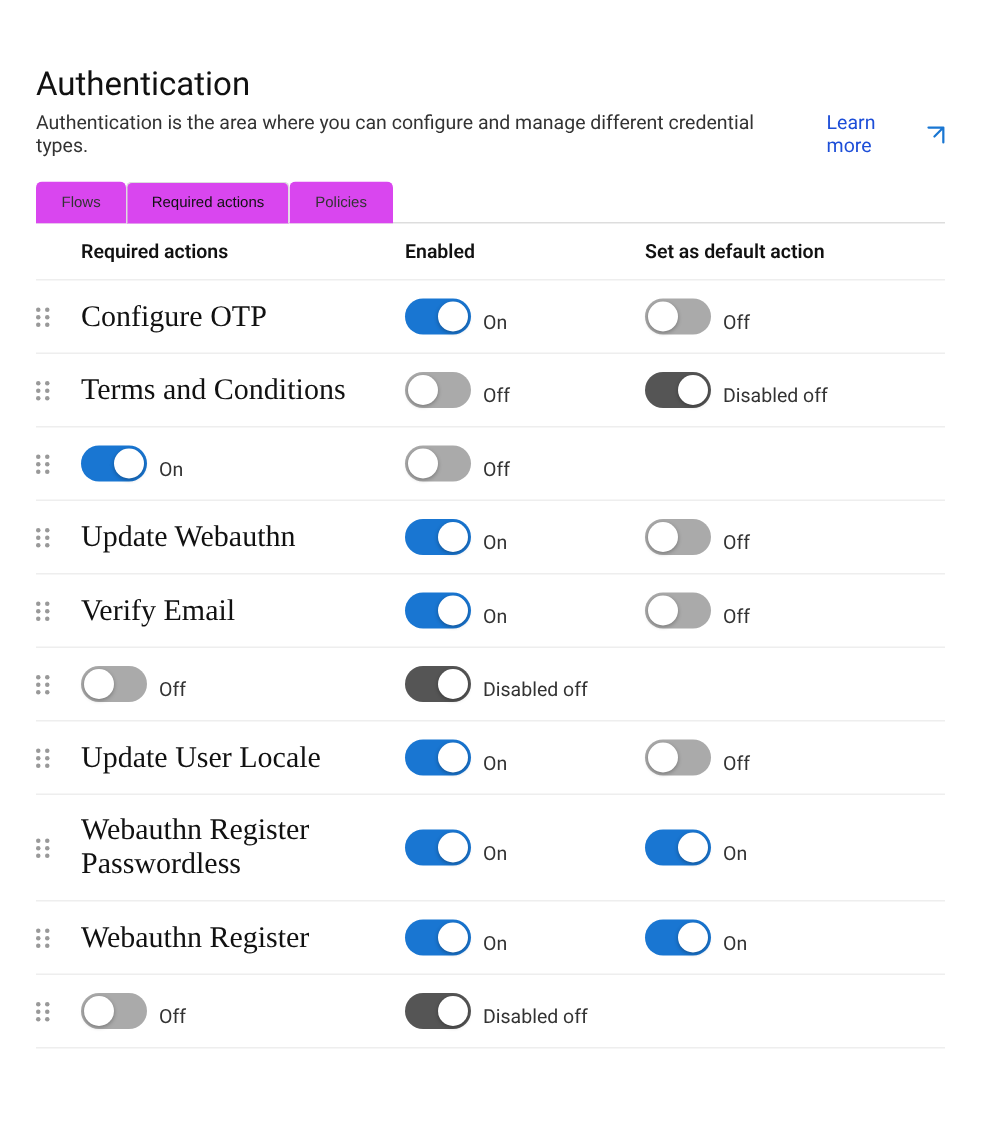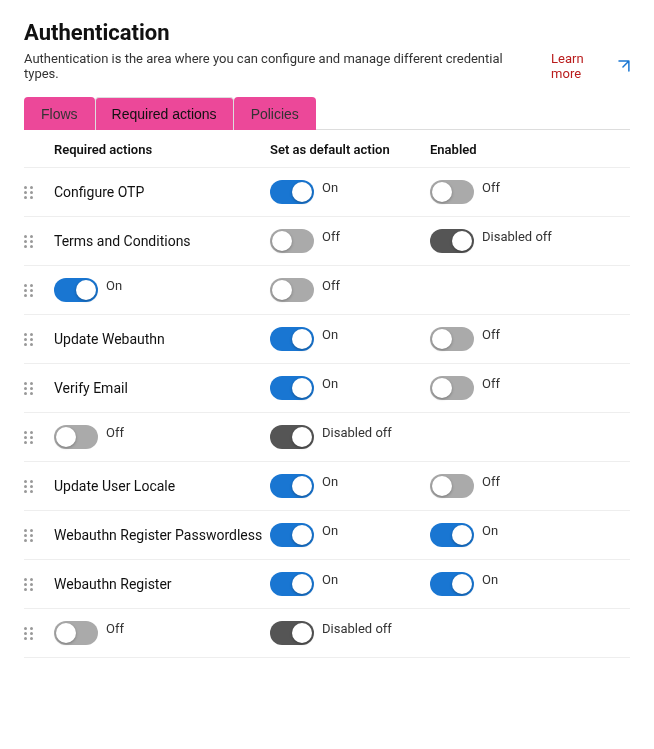--- a/index.html
+++ b/index.html
@@ -10,58 +10,59 @@
       font-size: 14px;
       width: 654px;
       min-height: 749px;
       overflow-x: hidden;
     }
     .page {
       padding: 20px 24px;
     }
     .page-title {
       font-size: 22px;
-      font-weight: 700;
+      font-weight: 400;
       margin-bottom: 6px;
+      margin-top: 24px;
     }
     .page-desc {
       font-size: 13px;
       color: #333;
       display: flex;
       align-items: center;
       gap: 16px;
       margin-bottom: 16px;
     }
     .learn-more-link {
-      color: #b91c1c;
+      color: #1d4ed8;
       text-decoration: none;
       font-size: 13px;
       display: flex;
       align-items: center;
       gap: 2px;
       cursor: pointer;
     }
     .learn-more-link svg {
       width: 12px;
       height: 12px;
     }
     
     .tabs {
       display: flex;
       border-bottom: 1px solid #ddd;
       margin-bottom: 0;
     }
     .tab {
       padding: 8px 16px;
-      font-size: 14px;
+      font-size: 10px;
       cursor: pointer;
       border: 1px solid transparent;
       border-bottom: none;
       border-radius: 4px 4px 0 0;
-      background: #ec4899;
+      background: #d946ef;
       color: #333;
       margin-bottom: -1px;
       text-align: center;
     }
     .tab.active {
       border-color: #ddd;
       border-bottom-color: #fff;
       color: #111;
       font-weight: 500;
     }
@@ -96,27 +97,28 @@
       gap: 2px;
       width: 10px;
     }
     .drag-dot {
       width: 3px;
       height: 3px;
       border-radius: 50%;
       background: #999;
     }
     .row-name {
-      font-size: 14px;
+      font-size: 20px;
       color: #111;
+      font-family: Liberation Serif, serif;
     }
     
     .toggle-cell {
       display: flex;
-      align-items: flex-start;
+      align-items: flex-end;
       gap: 8px;
     }
     .toggle-label {
       font-size: 13px;
       color: #333;
     }
     .toggle {
       position: relative;
       width: 44px;
       height: 24px;
@@ -174,22 +176,22 @@
 
   <div class="tabs">
     <button class="tab">Flows</button>
     <button class="tab active">Required actions</button>
     <button class="tab">Policies</button>
   </div>
 
   <div class="table-header">
     <div class="table-header-cell"></div>
     <div class="table-header-cell">Required actions</div>
+    <div class="table-header-cell">Enabled</div>
     <div class="table-header-cell">Set as default action</div>
-    <div class="table-header-cell">Enabled</div>
   </div>
 
   <div id="table-body">
       <div class="table-row">
         <div class="drag-handle">
           <div class="drag-dots">
             <div class="drag-dot"></div>
             <div class="drag-dot"></div>
             <div class="drag-dot"></div>
             <div class="drag-dot"></div>

